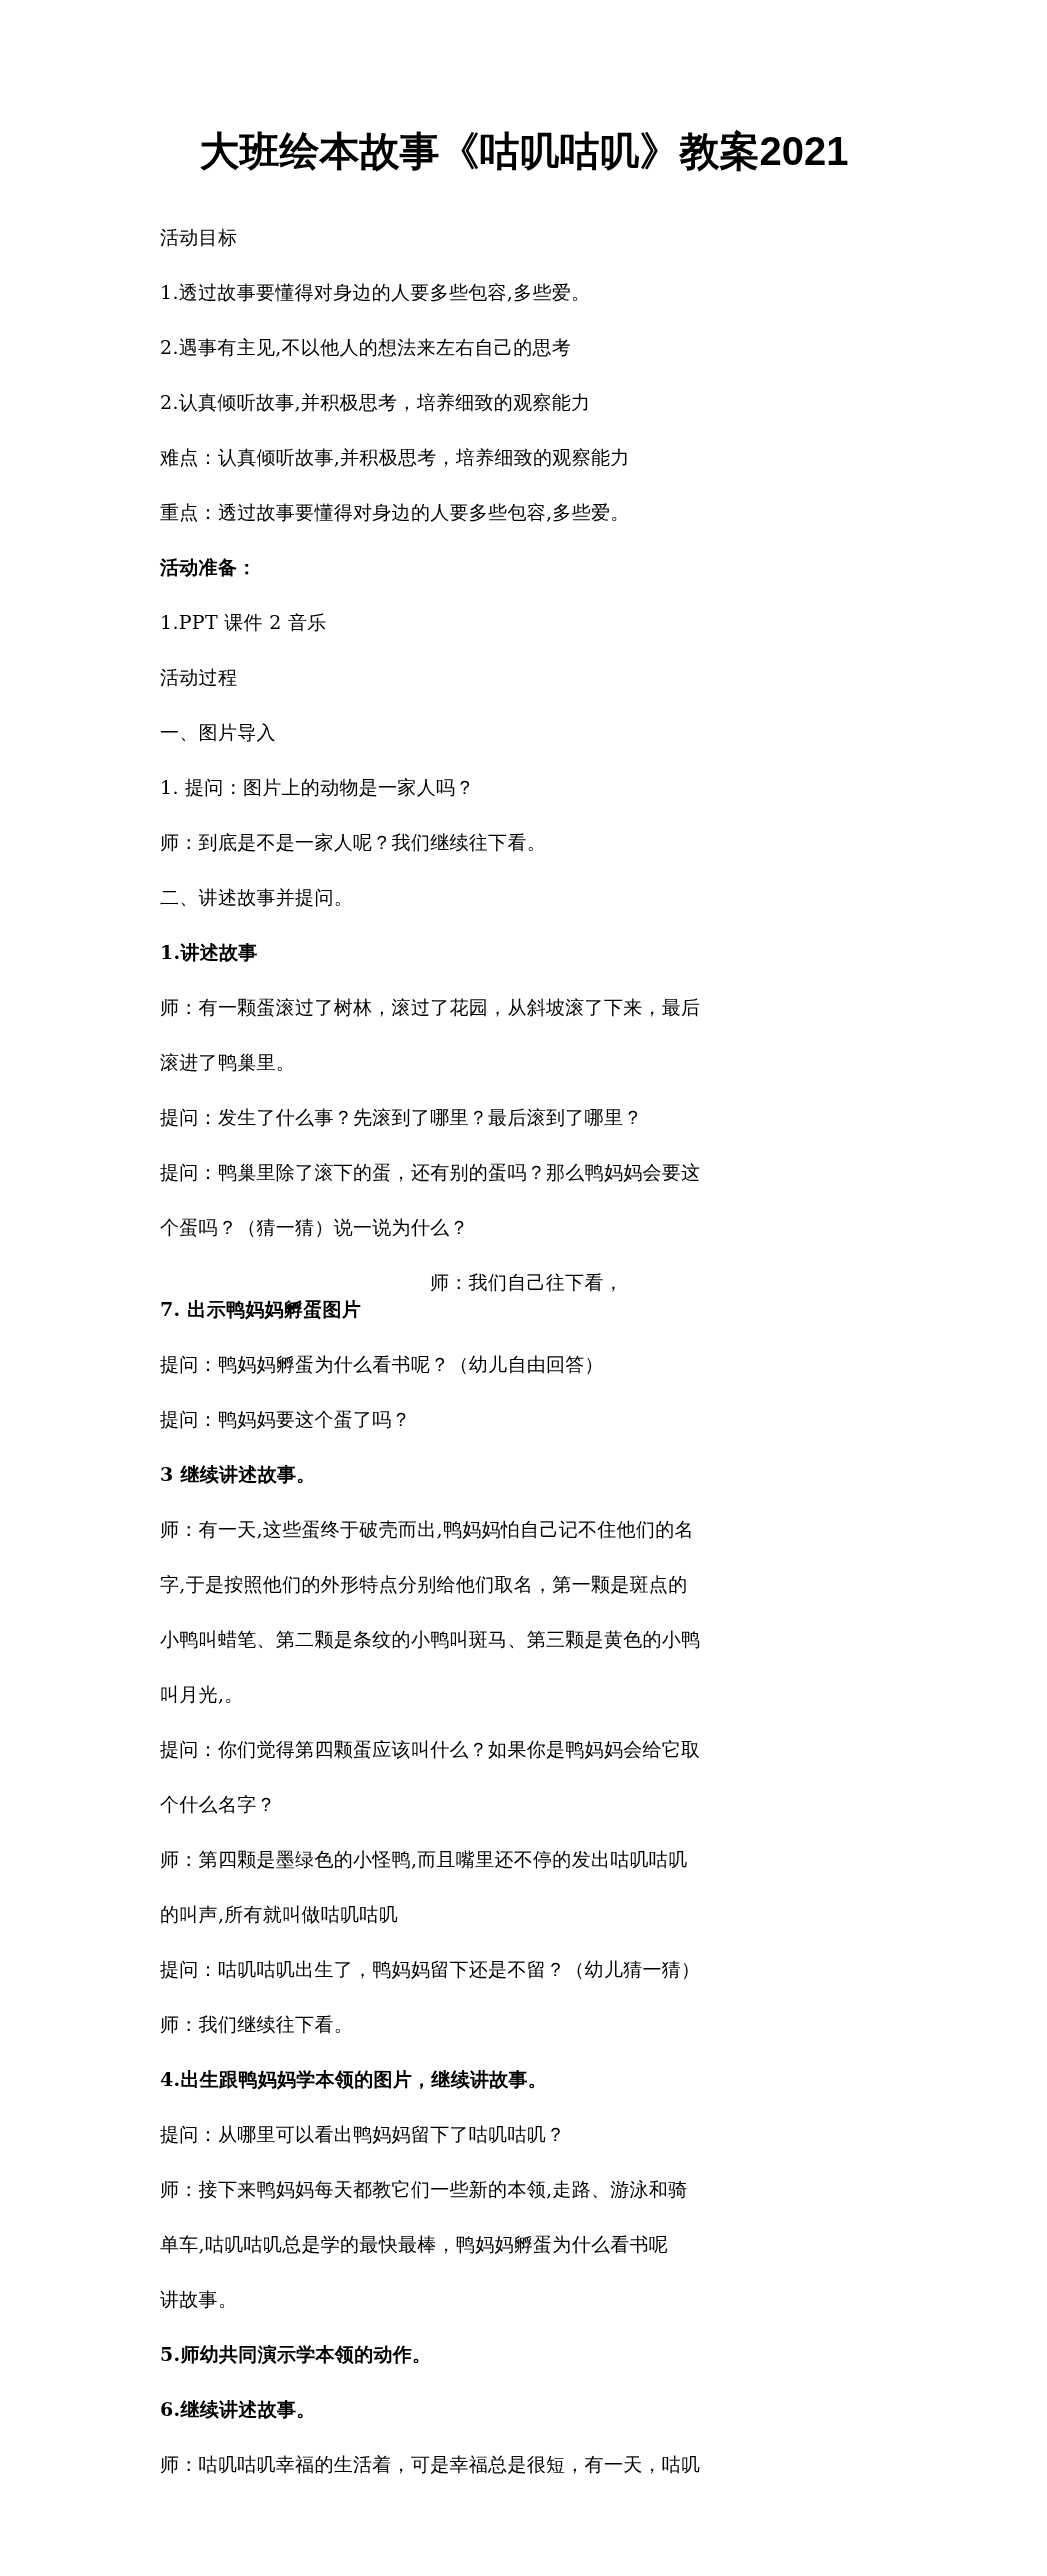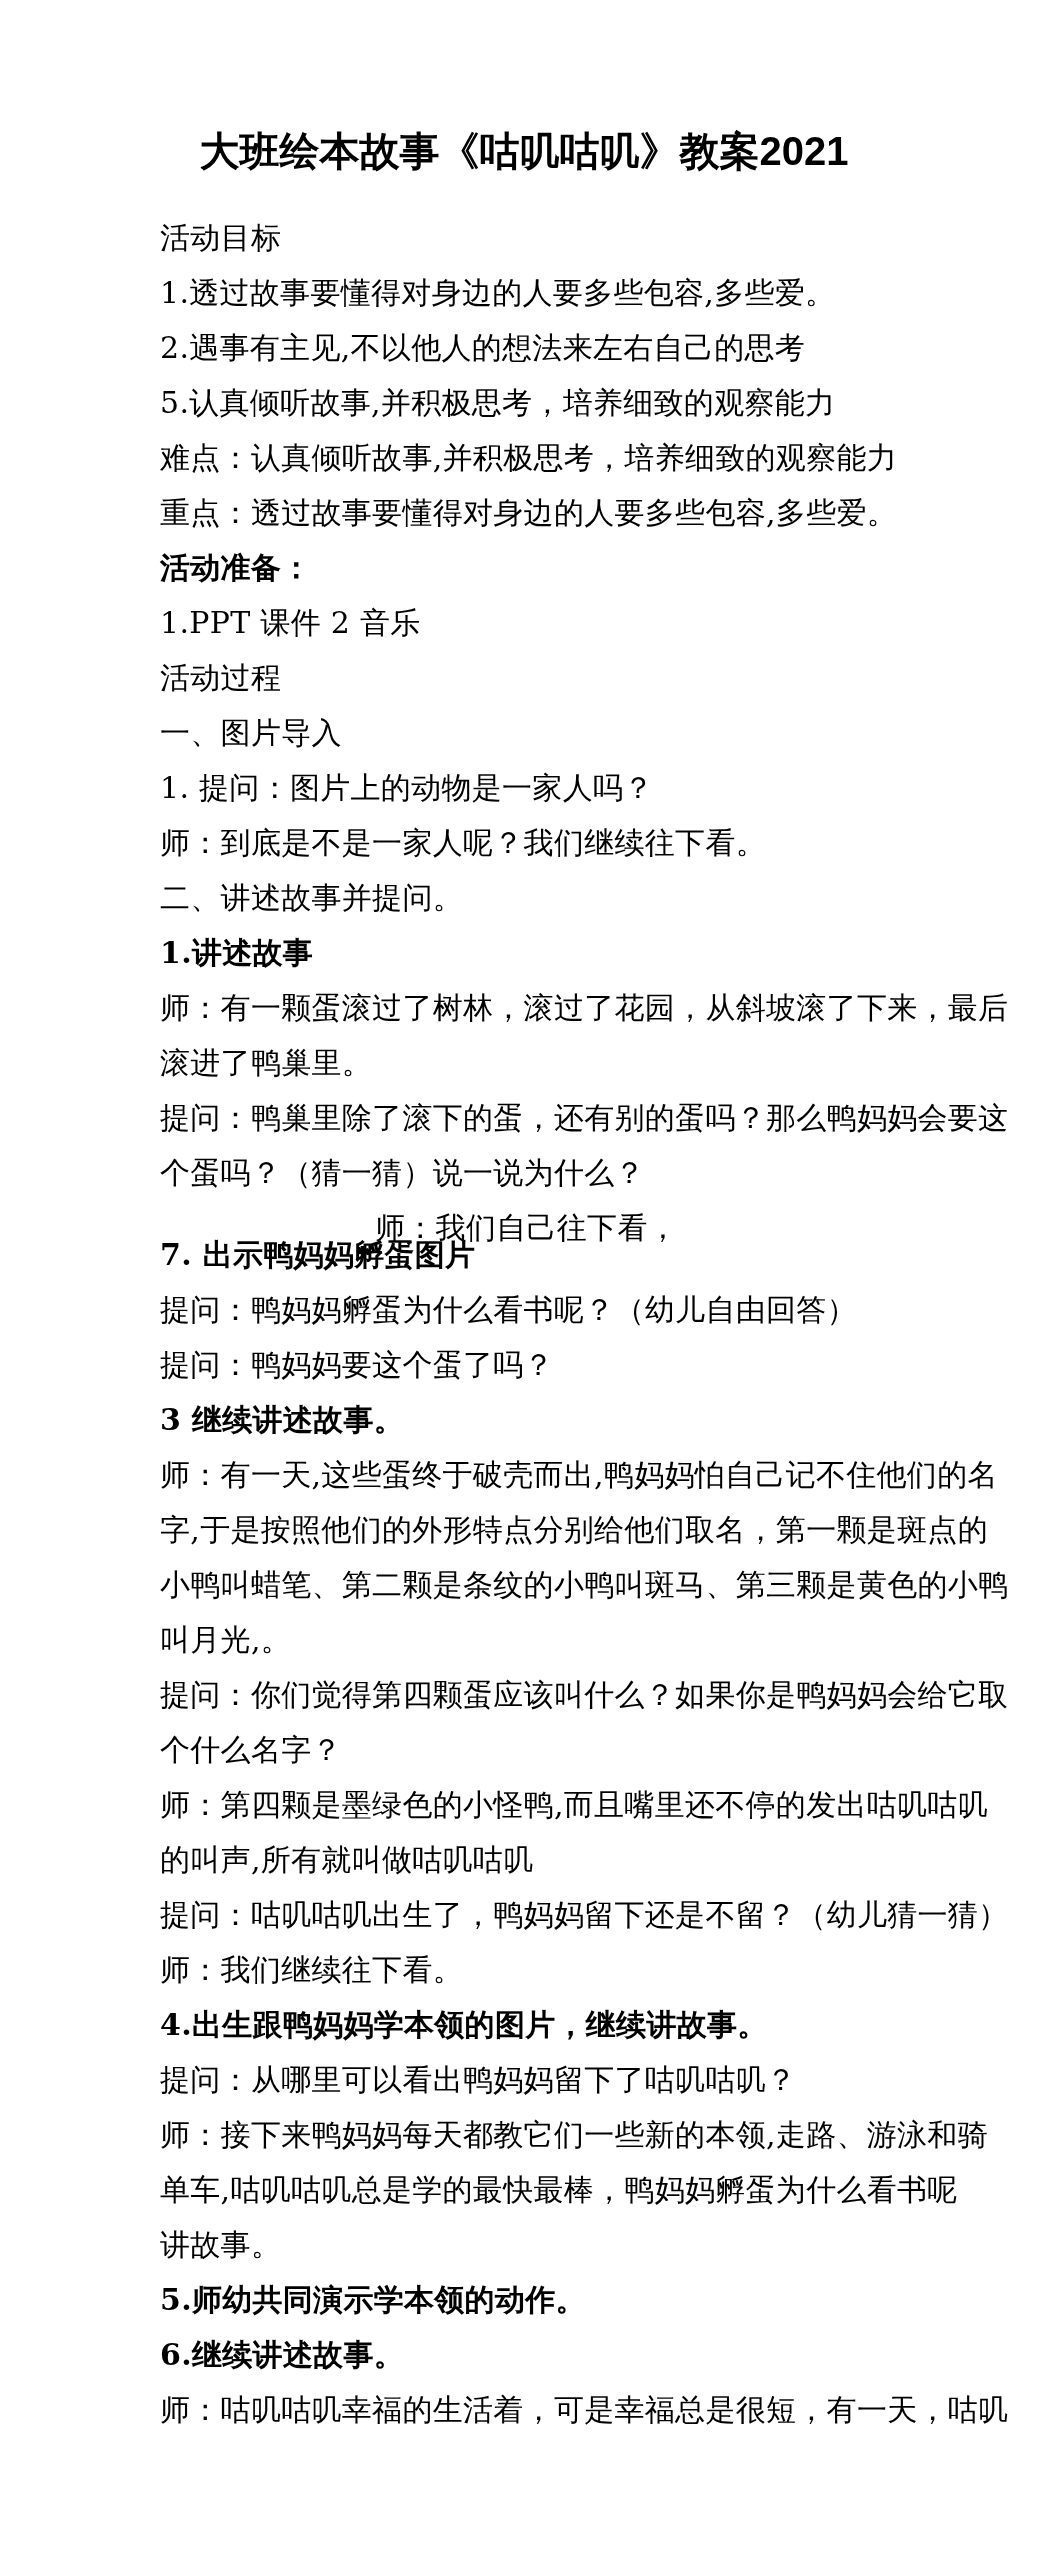--- a/index.html
+++ b/index.html
@@ -38,21 +38,21 @@
     font-weight: bold;
   }
   .body {
     position: absolute;
     left: 160px;
     top: 210px;
     width: 733px;
   }
   .line {
     display: block;
-    font-size: 30px;
+    font-size: 19px;
     line-height: 55px;
     height: 55px;
     white-space: nowrap;
     letter-spacing: 0.3px;
   }
   .line.tight {
     height: 29px;
     text-align: center;
   }
   .line.after-tight {
@@ -67,33 +67,34 @@
 
 <div class="page">
   <div class="title">
     <span>大班绘本故事《咕叽咕叽》教案</span><span class="num">2021</span>
   </div>
 
   <div class="body" id="doc-body">
     <div class="line">活动目标</div>
     <div class="line">1.透过故事要懂得对身边的人要多些包容,多些爱。</div>
     <div class="line">2.遇事有主见,不以他人的想法来左右自己的思考</div>
-    <div class="line">5.认真倾听故事,并积极思考，培养细致的观察能力</div>
+    <div class="line">2.认真倾听故事,并积极思考，培养细致的观察能力</div>
     <div class="line">难点：认真倾听故事,并积极思考，培养细致的观察能力</div>
     <div class="line">重点：透过故事要懂得对身边的人要多些包容,多些爱。</div>
     <div class="line bold">活动准备：</div>
     <div class="line">1.PPT 课件  2 音乐</div>
     <div class="line">活动过程</div>
     <div class="line">一、图片导入</div>
     <div class="line">1. 提问：图片上的动物是一家人吗？</div>
     <div class="line">师：到底是不是一家人呢？我们继续往下看。</div>
     <div class="line">二、讲述故事并提问。</div>
     <div class="line bold">1.讲述故事</div>
     <div class="line">师：有一颗蛋滚过了树林，滚过了花园，从斜坡滚了下来，最后</div>
     <div class="line">滚进了鸭巢里。</div>
+    <div class="line">提问：发生了什么事？先滚到了哪里？最后滚到了哪里？</div>
     <div class="line">提问：鸭巢里除了滚下的蛋，还有别的蛋吗？那么鸭妈妈会要这</div>
     <div class="line">个蛋吗？（猜一猜）说一说为什么？</div>
     <div class="line tight">师：我们自己往下看，</div>
     <div class="line bold after-tight">7. 出示鸭妈妈孵蛋图片</div>
     <div class="line">提问：鸭妈妈孵蛋为什么看书呢？（幼儿自由回答）</div>
     <div class="line">提问：鸭妈妈要这个蛋了吗？</div>
     <div class="line bold">3 继续讲述故事。</div>
     <div class="line">师：有一天,这些蛋终于破壳而出,鸭妈妈怕自己记不住他们的名</div>
     <div class="line">字,于是按照他们的外形特点分别给他们取名，第一颗是斑点的</div>
     <div class="line">小鸭叫蜡笔、第二颗是条纹的小鸭叫斑马、第三颗是黄色的小鸭</div>

